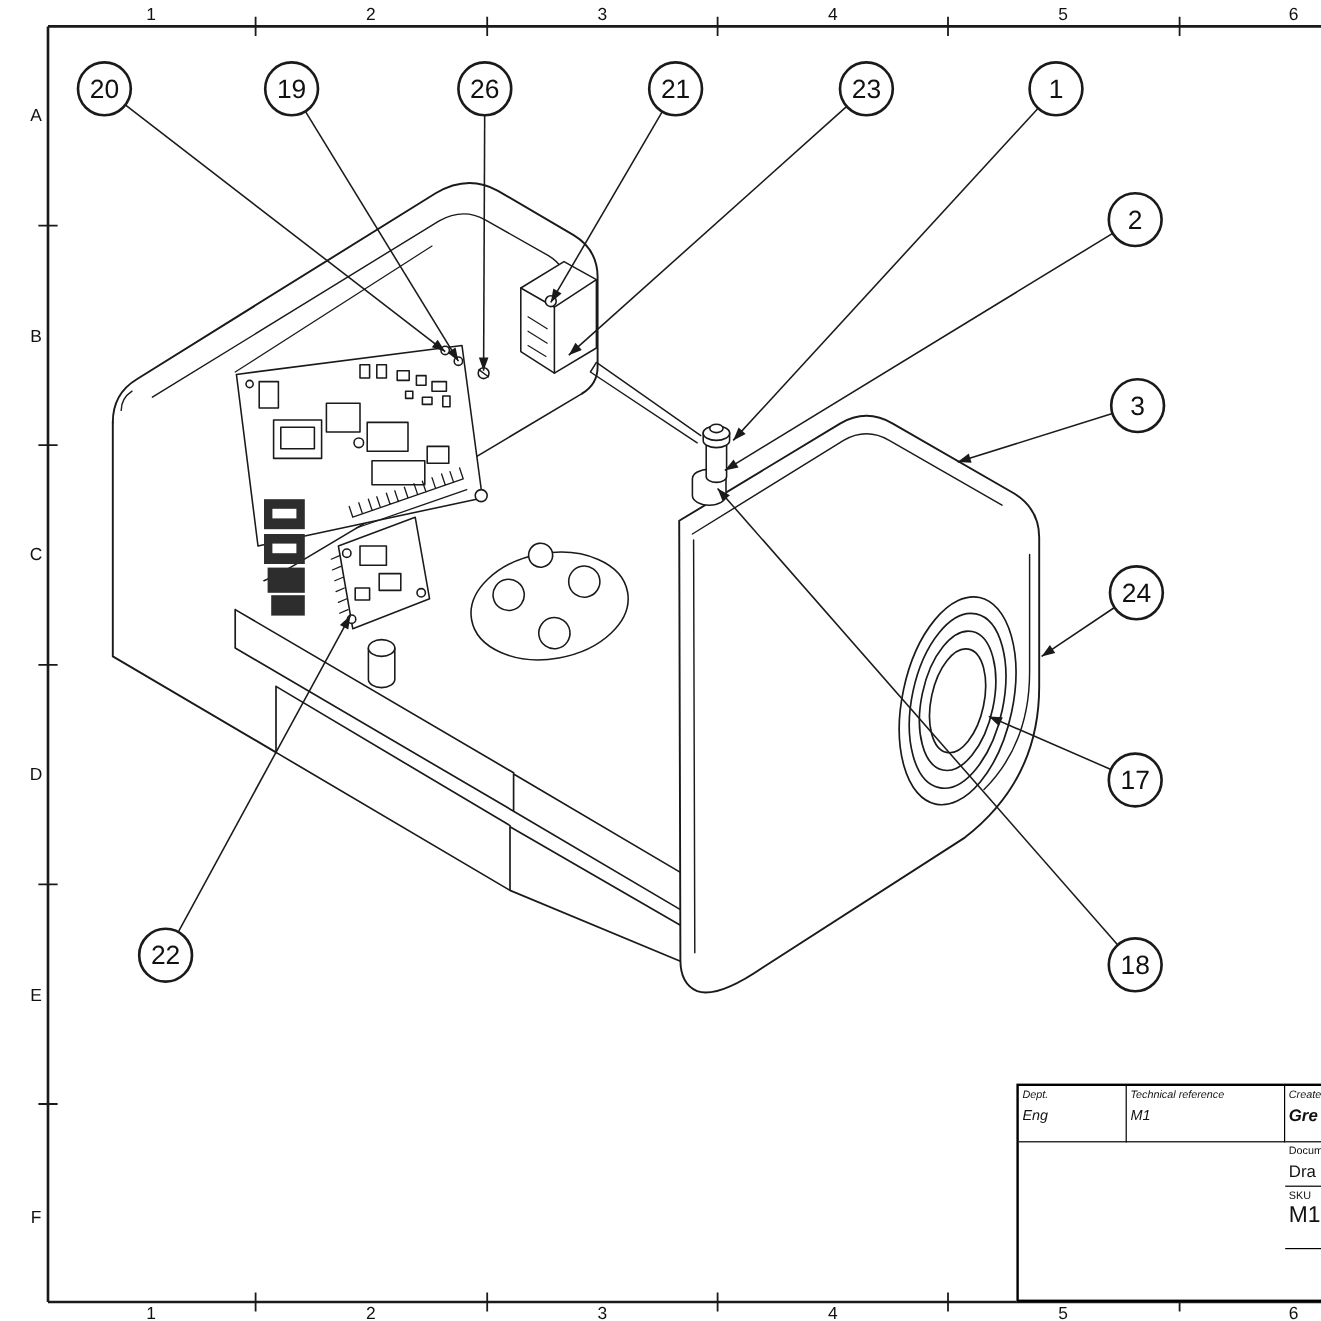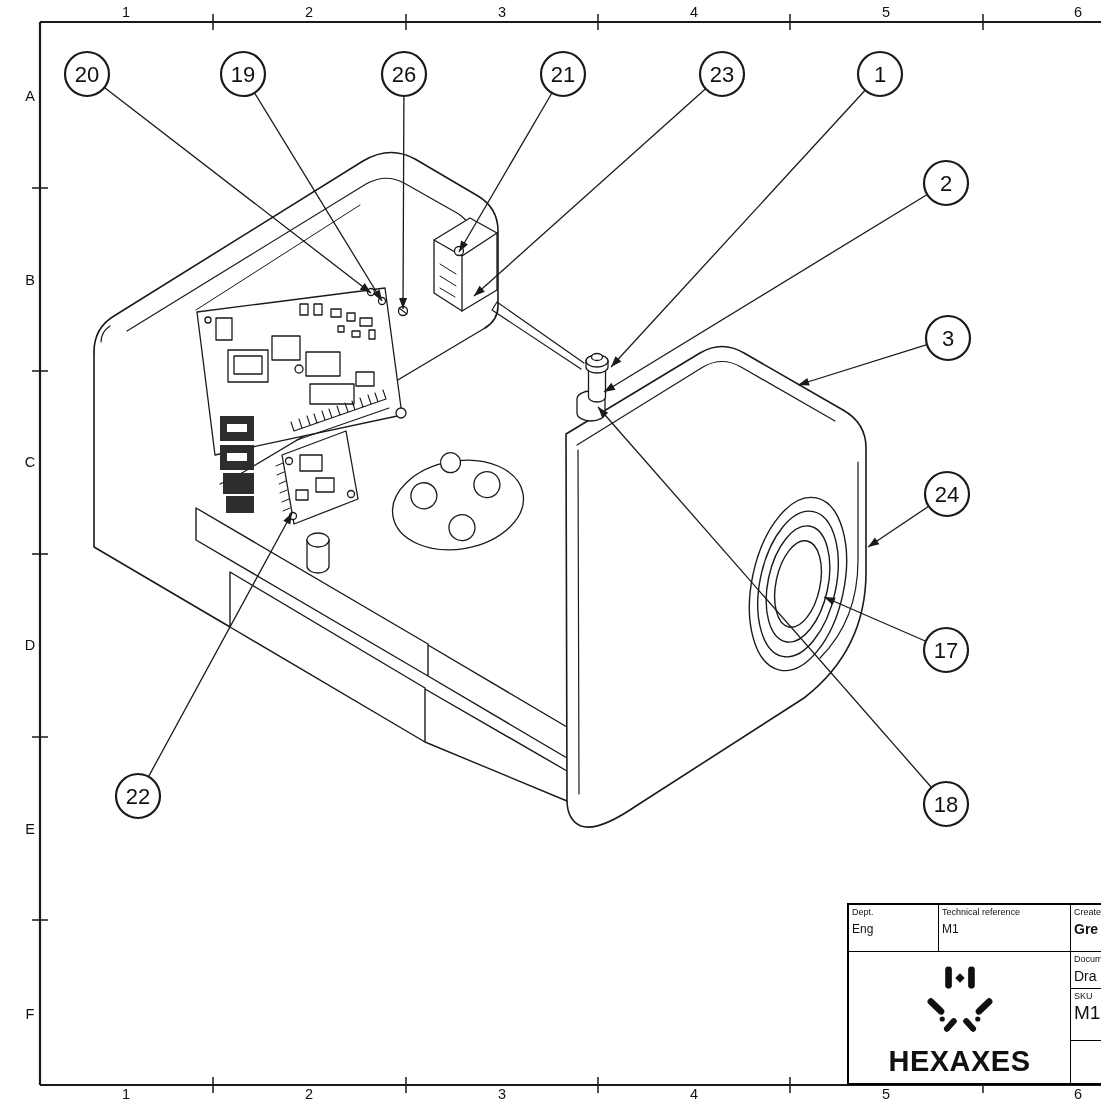--- a/index.html
+++ b/index.html
@@ -9,21 +9,21 @@
   }
   .sheet{position:relative;width:1101px;height:1101px;background:#fff;}
   svg.main{position:absolute;left:0;top:0;}
 
   
   .title-block{
     position:absolute;left:847px;top:903px;width:260px;height:182px;
     border:2px solid #000;background:#fff;box-sizing:border-box;
     display:grid;grid-template-columns:90px 132px 1fr;grid-template-rows:47px 1fr;
   }
-  .tb-cell{box-sizing:border-box;overflow:hidden;white-space:nowrap;}
+  .tb-cell{box-sizing:border-box;overflow:hidden;white-space:nowrap;font-style:italic;}
   .tb-dept{grid-row:1;grid-column:1;border-right:1.5px solid #000;border-bottom:1.5px solid #000;}
   .tb-ref{grid-row:1;grid-column:2;border-right:1.5px solid #000;border-bottom:1.5px solid #000;}
   .tb-created{grid-row:1;grid-column:3;border-bottom:1.5px solid #000;}
   .tb-logo{
     grid-row:2;grid-column:1 / span 2;border-right:1.5px solid #000;box-sizing:border-box;
     display:flex;flex-direction:column;align-items:center;justify-content:center;gap:2px;
   }
   .tb-right{grid-row:2;grid-column:3;display:flex;flex-direction:column;}
   .tb-doc{height:37px;border-bottom:1.5px solid #000;box-sizing:border-box;overflow:hidden;white-space:nowrap;}
   .tb-sku{height:52px;border-bottom:1.5px solid #000;box-sizing:border-box;overflow:hidden;white-space:nowrap;}
@@ -240,36 +240,20 @@
       <div class="tb-value">Eng</div>
     </div>
     <div class="tb-cell tb-ref">
       <div class="tb-label">Technical reference</div>
       <div class="tb-value">M1</div>
     </div>
     <div class="tb-cell tb-created">
       <div class="tb-label">Create</div>
       <div class="tb-value">Gre</div>
     </div>
-    <div class="tb-logo">
-      <svg width="74" height="84" viewBox="0 0 100 100">
-        <g fill="#101010" stroke="none">
-          <rect x="30" y="2" width="9" height="30" rx="4.5"></rect>
-          <rect x="61" y="2" width="9" height="30" rx="4.5"></rect>
-          <rect x="45.5" y="13" width="9" height="9" transform="rotate(45 50 17.5)"></rect>
-          <rect x="13" y="42" width="9" height="28" rx="4.5" transform="rotate(-46 17.5 56)"></rect>
-          <rect x="78" y="42" width="9" height="28" rx="4.5" transform="rotate(46 82.5 56)"></rect>
-          <rect x="33" y="70" width="8" height="22" rx="4" transform="rotate(42 37 81)"></rect>
-          <rect x="59" y="70" width="8" height="22" rx="4" transform="rotate(-42 63 81)"></rect>
-          <circle cx="26" cy="73" r="3.5"></circle>
-          <circle cx="74" cy="73" r="3.5"></circle>
-        </g>
-      </svg>
-      <div class="logo-text">HEXAXES</div>
-    </div>
     <div class="tb-right">
       <div class="tb-doc">
         <div class="tb-label">Docum</div>
         <div class="tb-value">Dra</div>
       </div>
       <div class="tb-sku">
         <div class="tb-label">SKU</div>
         <div class="tb-value">M1</div>
       </div>
       <div class="tb-fill"></div>

